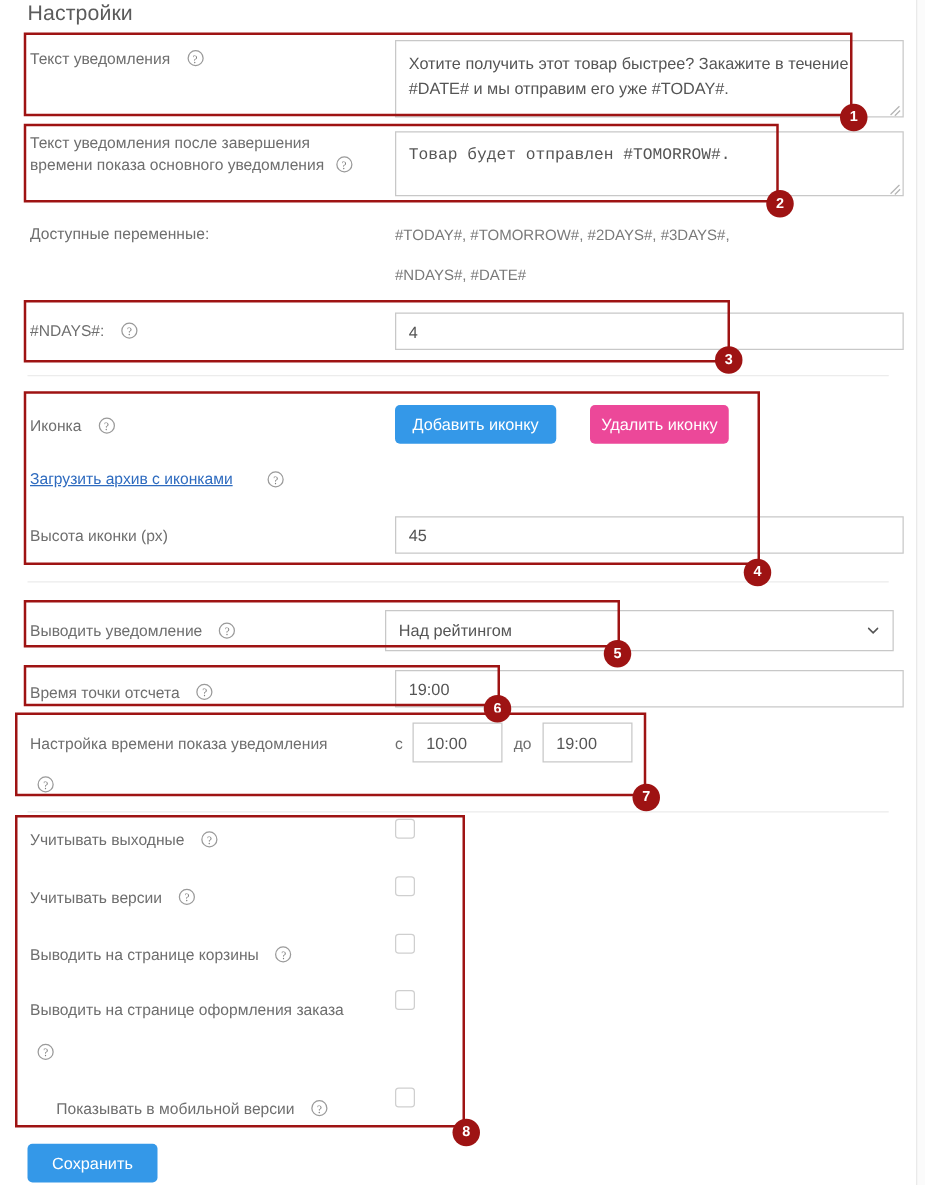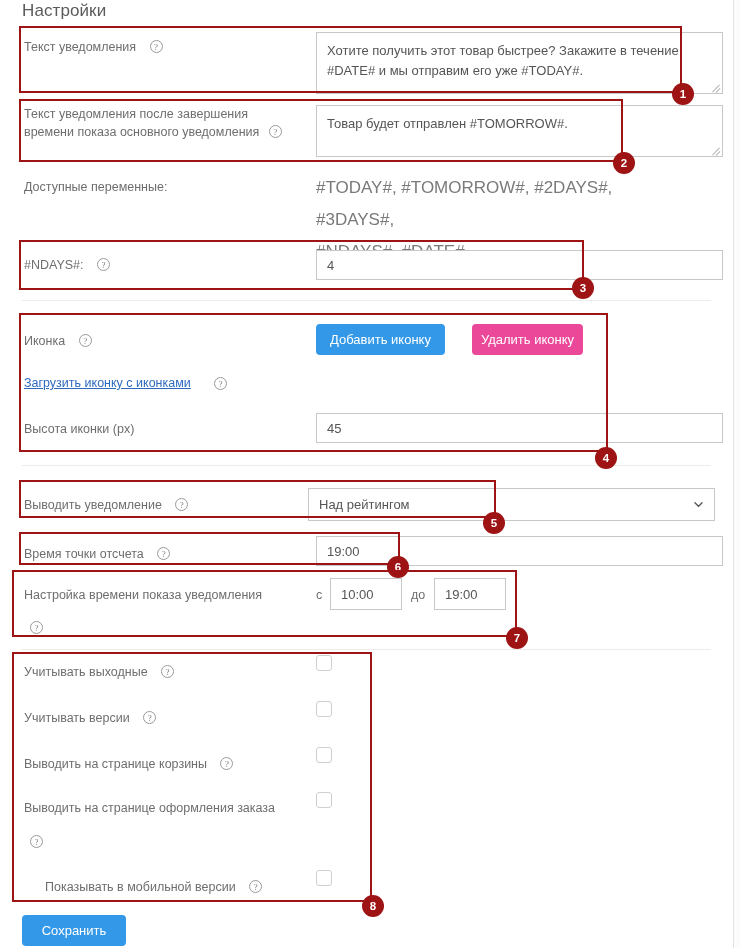--- a/index.html
+++ b/index.html
@@ -117,21 +117,21 @@
   .select-chevron {
     position: absolute;
     right: 12px;
     top: 12px;
     width: 9px;
     height: 9px;
     pointer-events: none;
   }
   .vars-value {
     position: absolute;
-    font-size: 17px;
+    font-size: 12px;
     color: #7a7a7a;
     line-height: 32px;
     width: 330px;
   }
 
   
   .btn {
     position: absolute;
     box-sizing: border-box;
     border: none;
@@ -212,21 +212,21 @@
     <span>Текст уведомления</span>
     <span class="help" style="margin-left:10px;">?</span>
   </div>
   <textarea class="field" style="left: 316px; top: 32px; width: 407px; height: 62px;">Хотите получить этот товар быстрее? Закажите в течение #DATE# и мы отправим его уже #TODAY#.</textarea>
   <div class="resize-grip" style="left:709px; top:80px;"></div>
 
   <div class="label wrap" style="left:24px; top:105px; width:270px;">
     <span>Текст уведомления после завершения времени показа основного уведомления</span>
     <span class="help" style="margin-left:6px;">?</span>
   </div>
-  <textarea class="field" style="left: 316px; top: 105px; width: 407px; height: 52px;">Товар будет отправлен #TOMORROW#.</textarea>
+  <textarea class="field" style="left: 316px; top: 105px; width: 407px; height: 52px; font-family: Liberation Mono, monospace;">Товар будет отправлен #TOMORROW#.</textarea>
   <div class="resize-grip" style="left:709px; top:143px;"></div>
 
   <div class="label" style="left:24px; top:178px;">Доступные переменные:</div>
   <div class="vars-value" style="left:316px; top:172px;">
     <div>#TODAY#, #TOMORROW#, #2DAYS#, #3DAYS#,</div>
     <div>#NDAYS#, #DATE#</div>
   </div>
 
   <div class="label" style="left:24px; top:256px;">
     <span>#NDAYS#:</span>
@@ -236,21 +236,21 @@
 
   <div class="sep" style="top:300px;"></div>
 
   <div class="label" style="left:24px; top:332px;">
     <span>Иконка</span>
     <span class="help" style="margin-left:10px;">?</span>
   </div>
   <button class="btn" style="left:316px; top:324px; width:129px; height:31px; background:#3498e8;">Добавить иконку</button>
   <button class="btn" style="left:472px; top:324px; width:111px; height:31px; background:#ec4899;">Удалить иконку</button>
 
-  <div class="link" style="left:24px; top:376px;">Загрузить иконку с иконками</div>
+  <div class="link" style="left:24px; top:376px;">Загрузить архив с иконками</div>
   <span class="help" style="position:absolute; left:214px; top:377px;">?</span>
 
   <div class="label" style="left:24px; top:420px;">Высота иконки (px)</div>
   <input class="field" type="text" style="left: 316px; top: 413px; width: 407px; height: 30px;" value="45">
 
   <div class="sep" style="top:465px;"></div>
 
   <div class="label" style="left:24px; top:496px;">
     <span>Выводить уведомление</span>
     <span class="help" style="margin-left:10px;">?</span>

